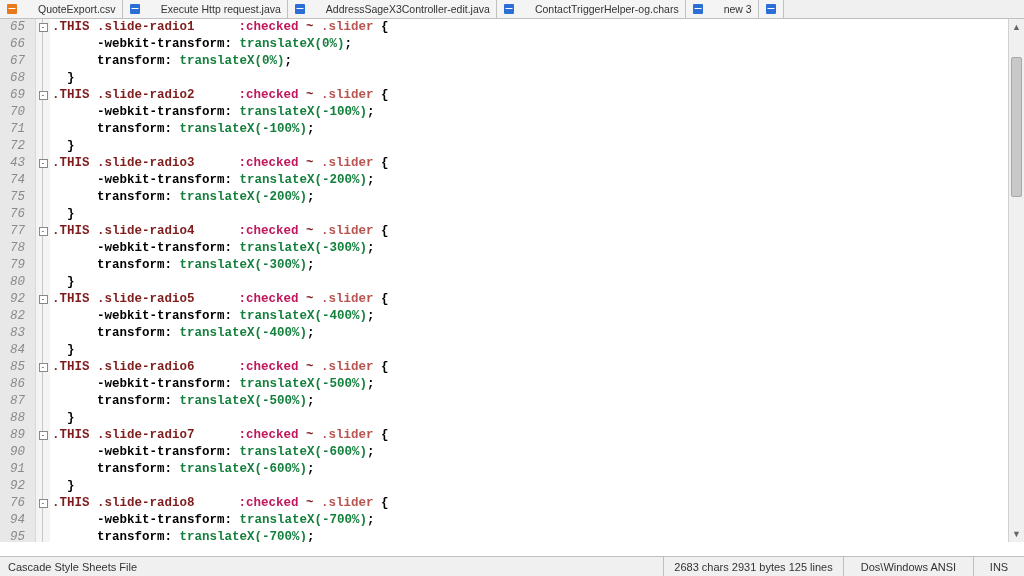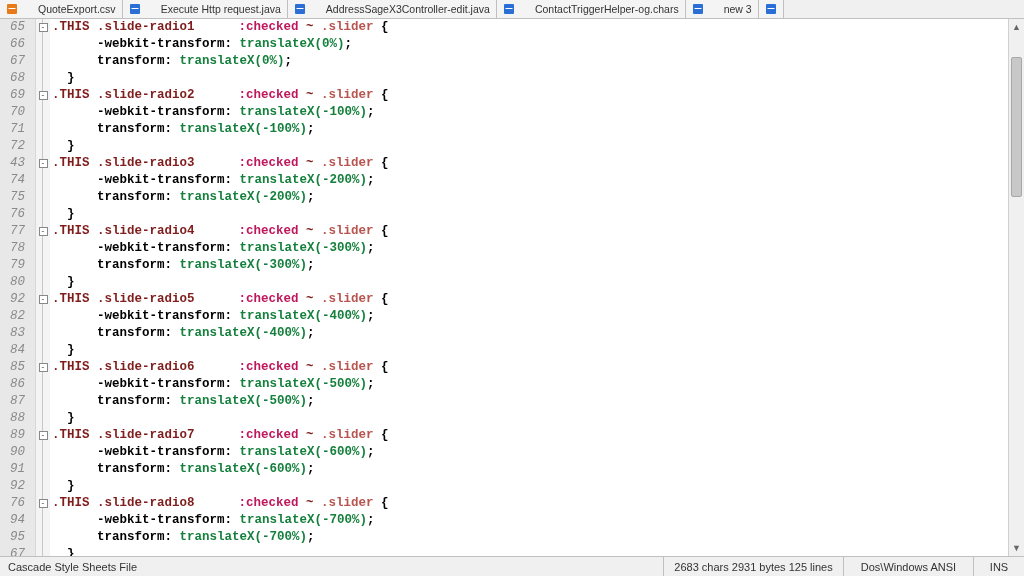--- a/index.html
+++ b/index.html
@@ -16,21 +16,21 @@
 .fold-row { position: relative; height: 17px; display:flex; align-items:center; justify-content:center; }
 .fold-box { width: 9px; height: 9px; border: 1px solid #888; background: #fff; font-size: 8px; line-height: 7px; text-align: center; color: #555; position: relative; z-index: 2; }
 .code { flex: 1; font-family: Consolas, "Courier New", monospace; font-size: 12.5px; line-height: 17px; white-space: pre; color: #000; padding-left: 2px; overflow: hidden; font-weight: 600; }
 .code .sel { color: #7f1d1d; }
 .code .pc { color: #be185d; margin-left: 44px; }
 .code .sl { color: #b85450; margin-top: 32px; }
 .code .prop { color: #15803d; }
 .vscroll { width: 16px; background: #f0f0f0; border-left: 1px solid #d0d0d0; position: relative; }
 .vscroll .btn { height: 16px; display: flex; align-items: center; justify-content: center; color: #666; font-size: 9px; background: #f0f0f0; }
 .vscroll .thumb { position: absolute; left: 2px; right: 2px; top: 38px; height: 140px; background: #c8c8c8; border: 1px solid #a8a8a8; border-radius: 2px; }
-.statusbar { display: flex; height: 20px; background: #f0f0f0; border-top: 1px solid #c0c0c0; font-size: 11px; color: #333; align-items: stretch; }
+.statusbar { display: flex; height: 20px; background: #f0f0f0; border-top: 1px solid #c0c0c0; font-size: 11px; color: #333; align-items: stretch; margin-top: 14px; }
 .sb-cell { border-right: 1px solid #c0c0c0; display: flex; align-items: center; padding: 0 8px; white-space: nowrap; }
 .sb-flex { flex: 1; }
 </style>
 </head>
 <body>
 
 <div class="app">
 
   <div class="tabbar" id="tabbar">
       <div class="tab">

